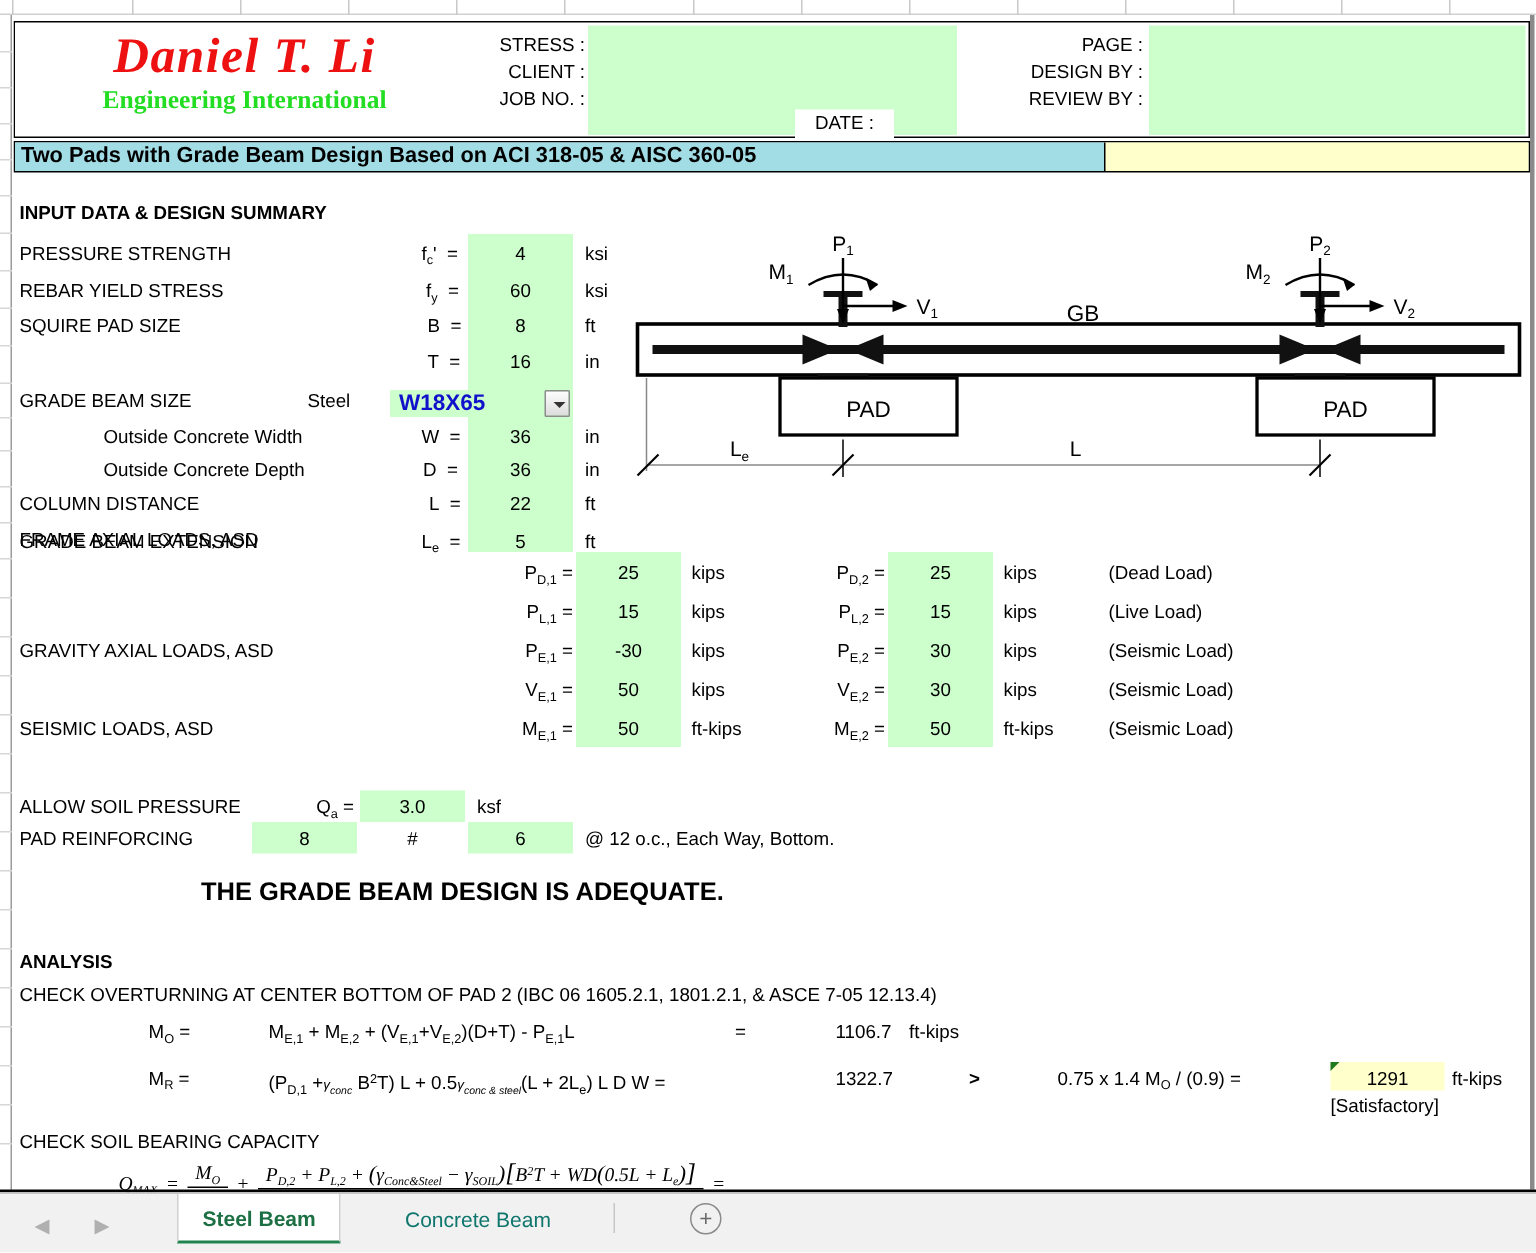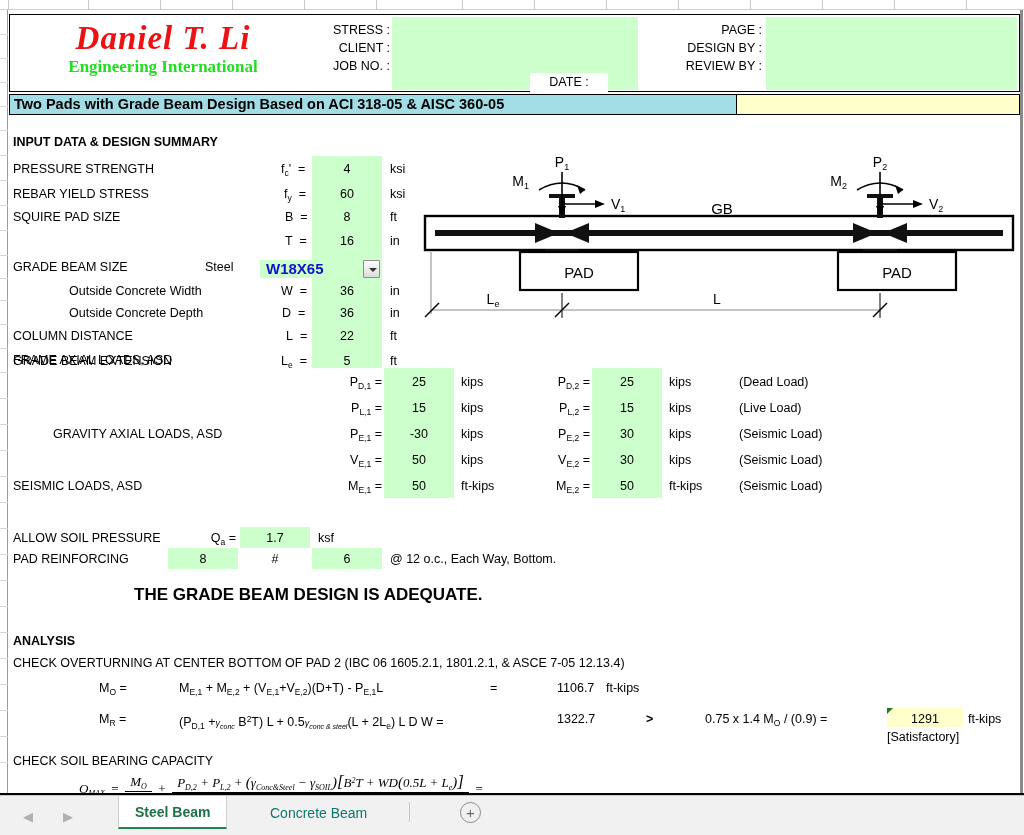--- a/index.html
+++ b/index.html
@@ -46,21 +46,21 @@
   .logo .l2 {
     font-family:"Liberation Serif", serif; font-weight:bold;
     font-size:17px; color:#22dd22; line-height:20px; white-space:nowrap;
   }
   .hdr-lbls { position:absolute; top:6px; text-align:right; font-size:12.5px; color:#000; line-height:18px; }
   .hdr-lbls div { white-space:nowrap; }
   .lbls-left { left:288px; width:92px; }
   .lbls-right { left:640px; width:112px; }
   .greenfield { position:absolute; background:#ccffcc; }
   .datebox {
-    position:absolute; left:520px; top:58px; width:78px; height:19px;
+    position:absolute; left:520px; top:58px; width:66px; height:19px;
     background:#ffffff; font-size:12.5px; text-align:center; line-height:19px;
   }
 
   
   .titlebar {
     position:absolute; left:0; top:84px; width:1011px; height:21px;
     border:1.5px solid #000; display:flex;
   }
   .titlebar .cyan {
     width:726px; background:#a2dce5; color:#000;
@@ -272,21 +272,21 @@
 
     <div class="r" style="left:4px; top:344px;">GRADE BEAM EXTENSION</div>
     <div class="r" style="left:272px; top:344px;">L<sub>e</sub>&nbsp;&nbsp;=</div>
     <div class="r ctr" style="left:303px; top:344px; width:70px;">5</div>
     <div class="r" style="left:381px; top:344px;">ft</div>
 
     <div class="cell-green" style="left:375px; top:358px; width:70px; height:130px;"></div>
     <div class="cell-green" style="left:583px; top:358px; width:70px; height:130px;"></div>
 
     <div class="r" style="left:4px; top:343px;">FRAME AXIAL LOADS, ASD</div>
-    <div class="r" style="left:4px; top:417px;margin-left:40px;">GRAVITY AXIAL LOADS, ASD</div>
+    <div class="r" style="left:4px; top:417px;">GRAVITY AXIAL LOADS, ASD</div>
     <div class="r" style="left:4px; top:469px;">SEISMIC LOADS, ASD</div>
 
     <div class="r rgt" style="left:295px; top:365px; width:78px;">P<sub>D,1</sub>&nbsp;=</div>
     <div class="r ctr" style="left:375px; top:365px; width:70px;">25</div>
     <div class="r" style="left:452px; top:365px;">kips</div>
     <div class="r rgt" style="left:503px; top:365px; width:78px;">P<sub>D,2</sub>&nbsp;=</div>
     <div class="r ctr" style="left:583px; top:365px; width:70px;">25</div>
     <div class="r" style="left:660px; top:365px;">kips</div>
     <div class="r" style="left:730px; top:365px;">(Dead Load)</div>
 
@@ -318,21 +318,21 @@
     <div class="r ctr" style="left:375px; top:469px; width:70px;">50</div>
     <div class="r" style="left:452px; top:469px;">ft-kips</div>
     <div class="r rgt" style="left:503px; top:469px; width:78px;">M<sub>E,2</sub>&nbsp;=</div>
     <div class="r ctr" style="left:583px; top:469px; width:70px;">50</div>
     <div class="r" style="left:660px; top:469px;">ft-kips</div>
     <div class="r" style="left:730px; top:469px;">(Seismic Load)</div>
 
     <div class="cell-green" style="left:231px; top:517px; width:70px; height:21px;"></div>
     <div class="r" style="left:4px; top:521px;">ALLOW SOIL PRESSURE</div>
     <div class="r rgt" style="left:155px; top:521px; width:72px;">Q<sub>a</sub>&nbsp;=</div>
-    <div class="r ctr" style="left:231px; top:521px; width:70px;">1.7</div>
+    <div class="r ctr" style="left:231px; top:521px; width:70px;">3.0</div>
     <div class="r" style="left:309px; top:521px;">ksf</div>
 
     <div class="cell-green" style="left:159px; top:538px; width:70px; height:21px;"></div>
     <div class="cell-green" style="left:303px; top:538px; width:70px; height:21px;"></div>
     <div class="r" style="left:4px; top:542px;">PAD REINFORCING</div>
     <div class="r ctr" style="left:159px; top:542px; width:70px;">8</div>
     <div class="r ctr" style="left:231px; top:542px; width:70px;">#</div>
     <div class="r ctr" style="left:303px; top:542px; width:70px;">6</div>
     <div class="r" style="left:381px; top:542px;">@ 12 o.c., Each Way, Bottom.</div>
 

